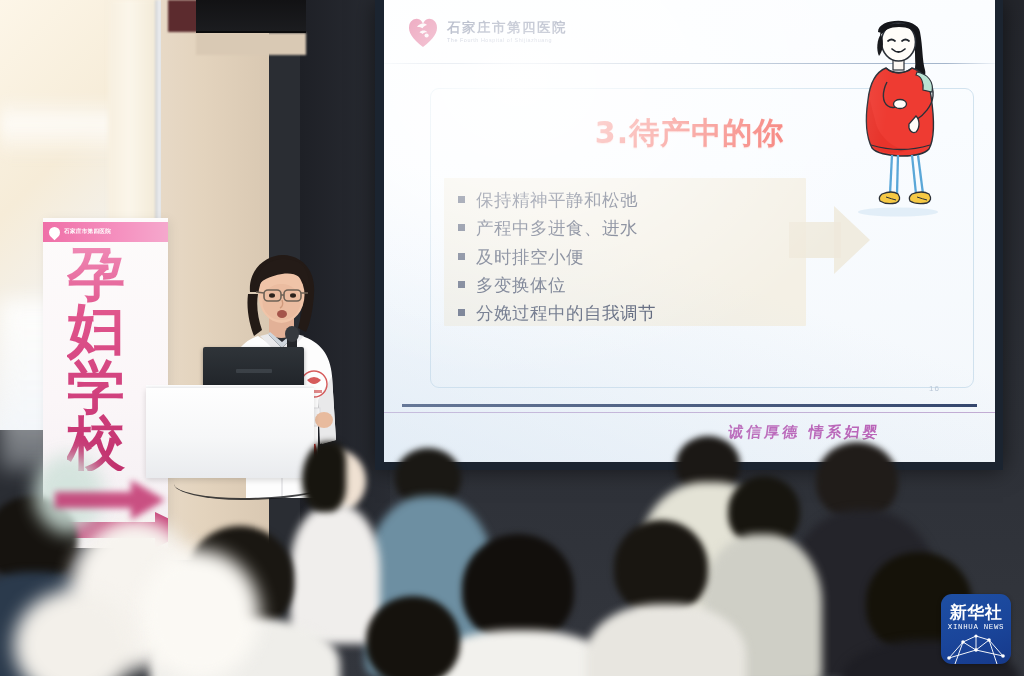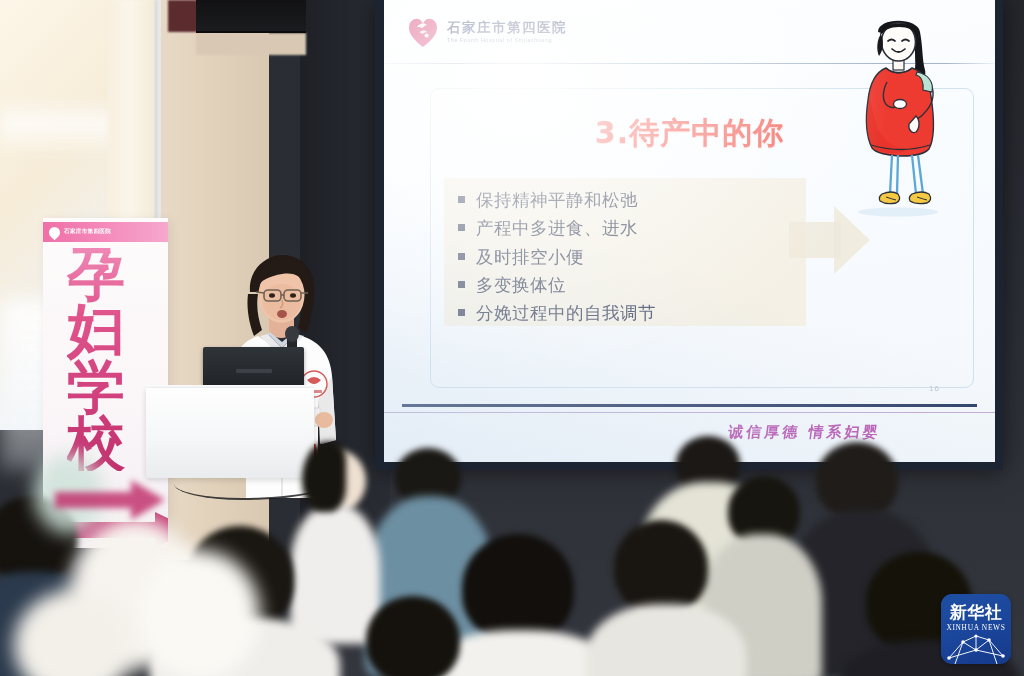--- a/index.html
+++ b/index.html
@@ -276,21 +276,21 @@
     box-shadow:0 1px 4px rgba(0,0,0,.3);
   }
   .wm-cn{
     position:absolute; left:0; top:7px; width:70px; text-align:center;
     color:#fff; font-size:17px; font-weight:700; letter-spacing:.5px;
     font-family:"DejaVu Sans","Liberation Sans",sans-serif;
   }
   .wm-en{
     position:absolute; left:0; top:29px; width:70px; text-align:center;
     color:#fff; font-size:7.4px; letter-spacing:.7px;
-    font-family:Liberation Serif, serif;
+    font-family:Liberation Mono, monospace;
   }
   .wm-net{ position:absolute; left:0; top:38px; width:70px; height:32px; }
 </style>
 </head>
 <body>
 
 <div id="scene">
 
   <div class="room-dark-wall"></div>
   <div class="room-dark-wall-left"></div>

